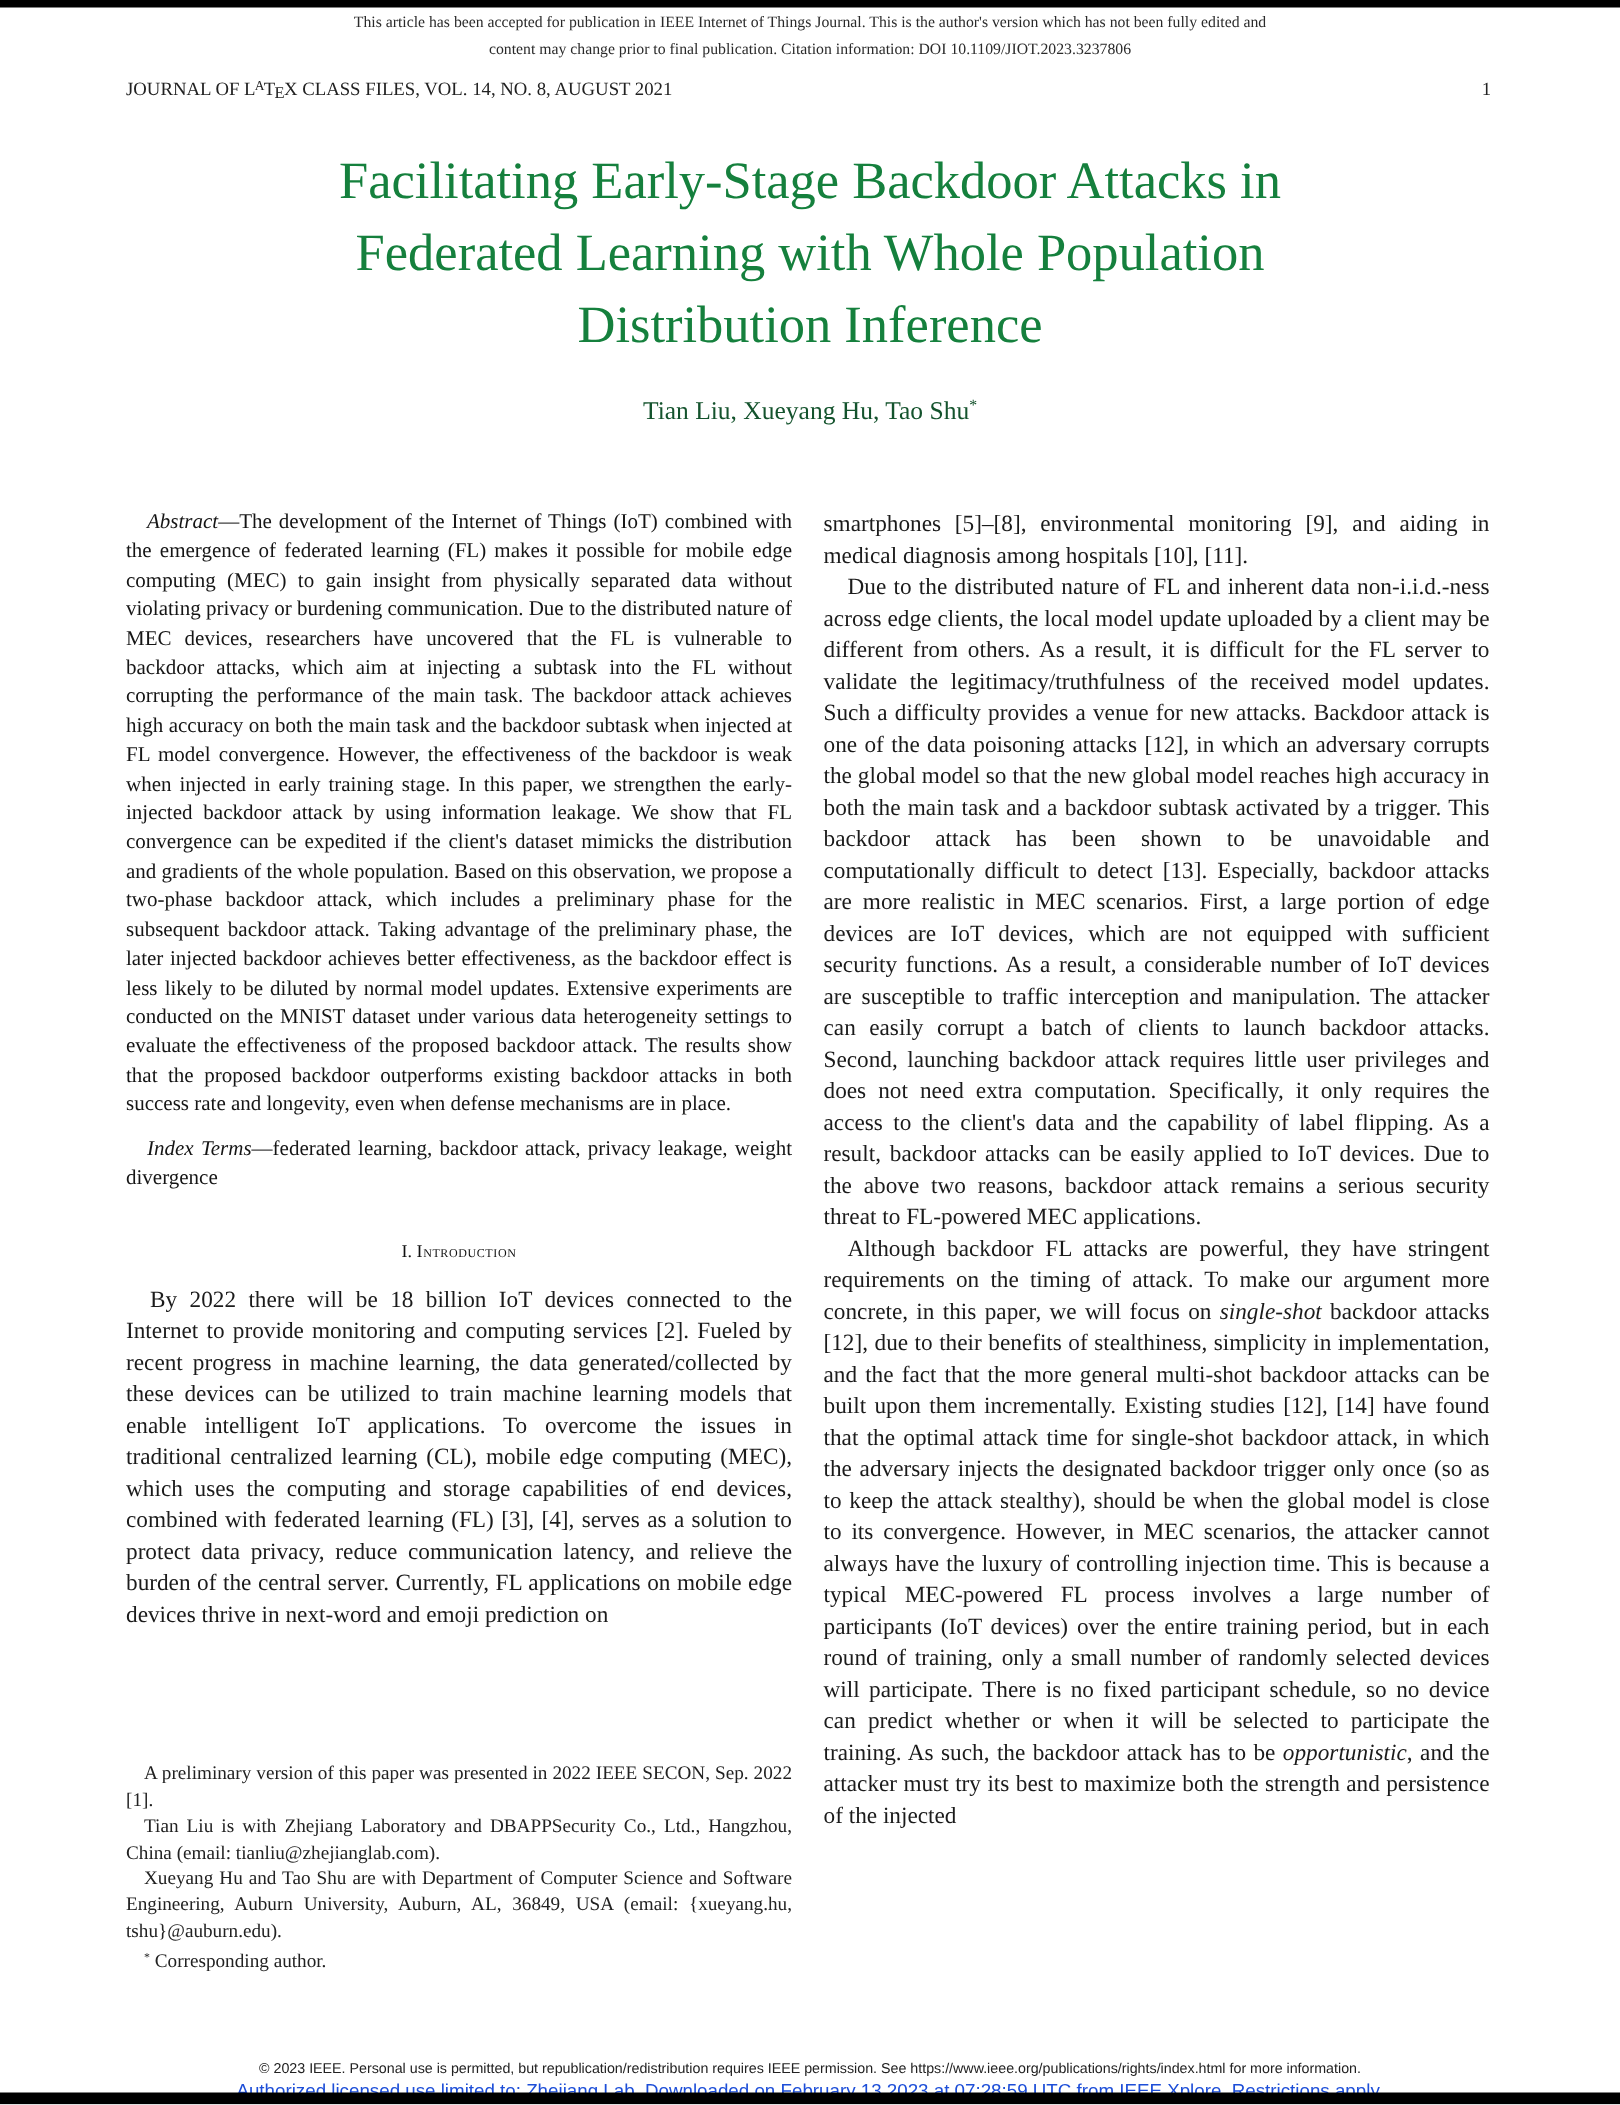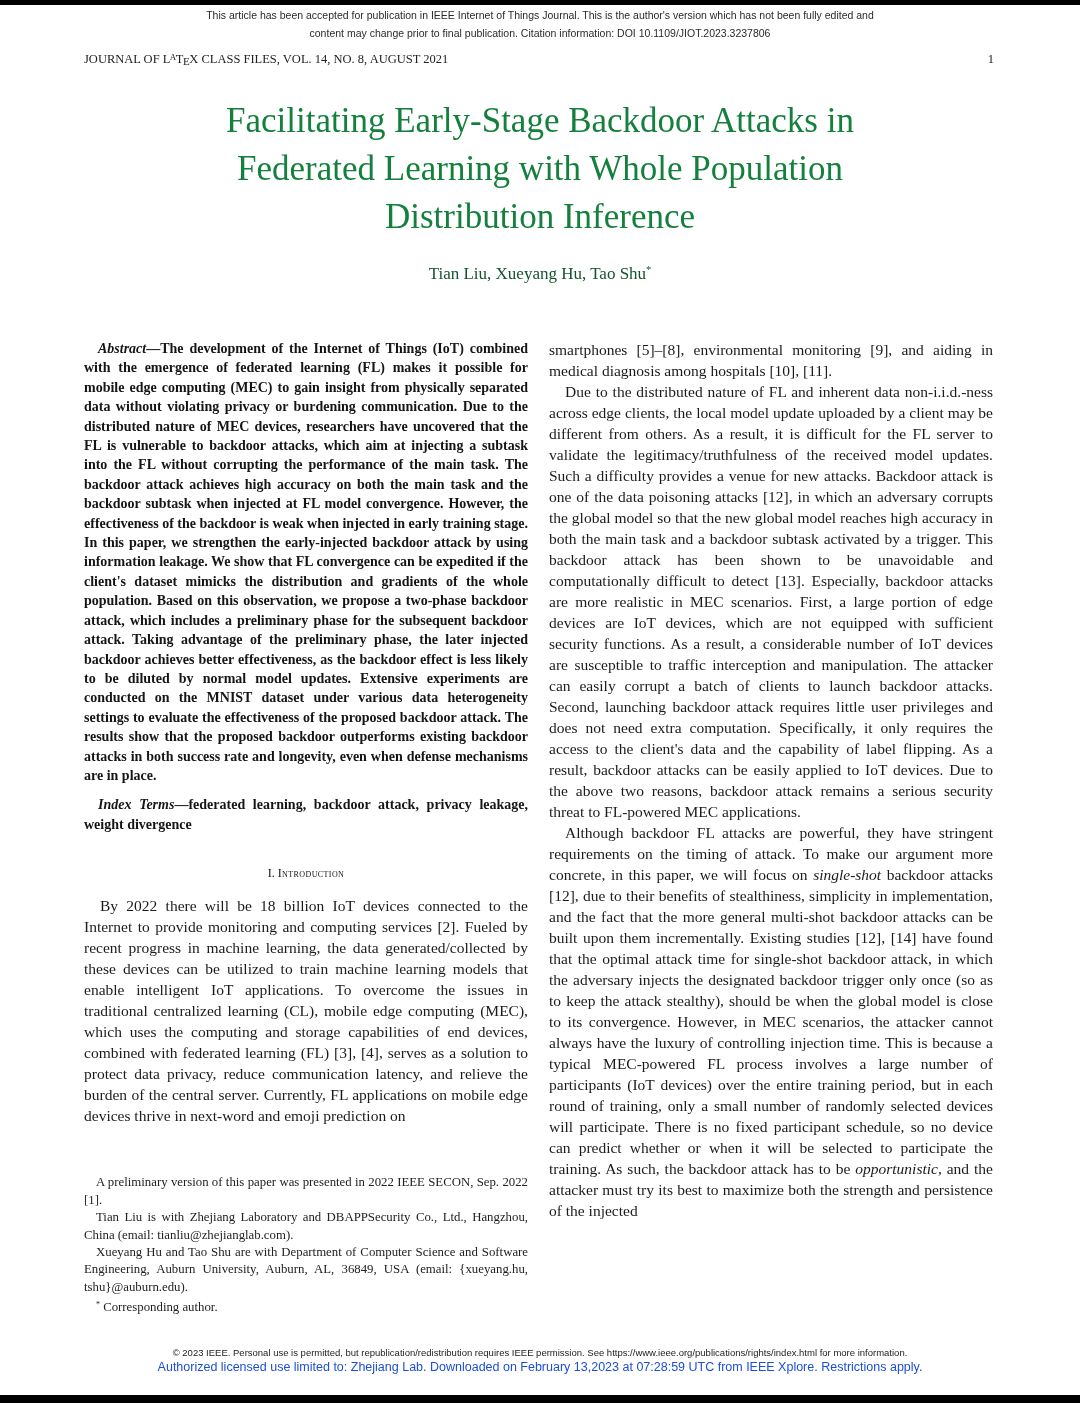--- a/index.html
+++ b/index.html
@@ -12,21 +12,21 @@
     font-family: "Liberation Serif", "DejaVu Serif", serif;
     overflow: hidden;
   }
   .edge-rule { position: absolute; left: 0; right: 0; background: #000; }
   #top-rule { top: 0; height: 5px; }
   #bottom-rule { bottom: 0; height: 8px; }
 
   .accept-notice {
     padding-top: 7px;
     text-align: center;
-    font-family: Liberation Sans, sans-serif;
+    font-family: Liberation Serif, serif;
     font-size: 10.5px;
     line-height: 17.5px;
     color: #2a2a2a;
   }
 
   .running-header {
     display: flex;
     justify-content: space-between;
     margin: 10px 86px 0 84px;
     font-size: 12.5px;
@@ -54,21 +54,21 @@
   .columns {
     display: flex;
     gap: 21px;
     margin: 55px 87px 0 84px;
     height: 978px;
   }
   .col { width: 444px; }
   .col-left { display: flex; flex-direction: column; }
 
   .abstract-par, .index-par {
-    font-weight: bold;
+    font-weight: normal;
     font-size: 14px;
     line-height: 19.4px;
     text-align: justify;
     text-indent: 14px;
     margin: 0;
   }
   .index-par { margin-top: 10px; }
   .lead-it { font-style: italic; }
 
   .section-heading {
@@ -96,21 +96,21 @@
     line-height: 17.4px;
     text-align: justify;
     color: #222;
   }
   .footnotes p { margin: 0; text-indent: 12px; }
 
   .footer {
     position: absolute;
     left: 0;
     right: 0;
-    bottom: 28px;
+    bottom: 1px;
     text-align: center;
     font-family: "Liberation Sans", "DejaVu Sans", sans-serif;
     color: #222;
   }
   .footer-line1 { font-size: 9.5px; line-height: 12px; }
   .footer-line2 { font-size: 12.5px; line-height: 16px; color: #1d4ed8; }
 </style>
 </head>
 <body>
 

